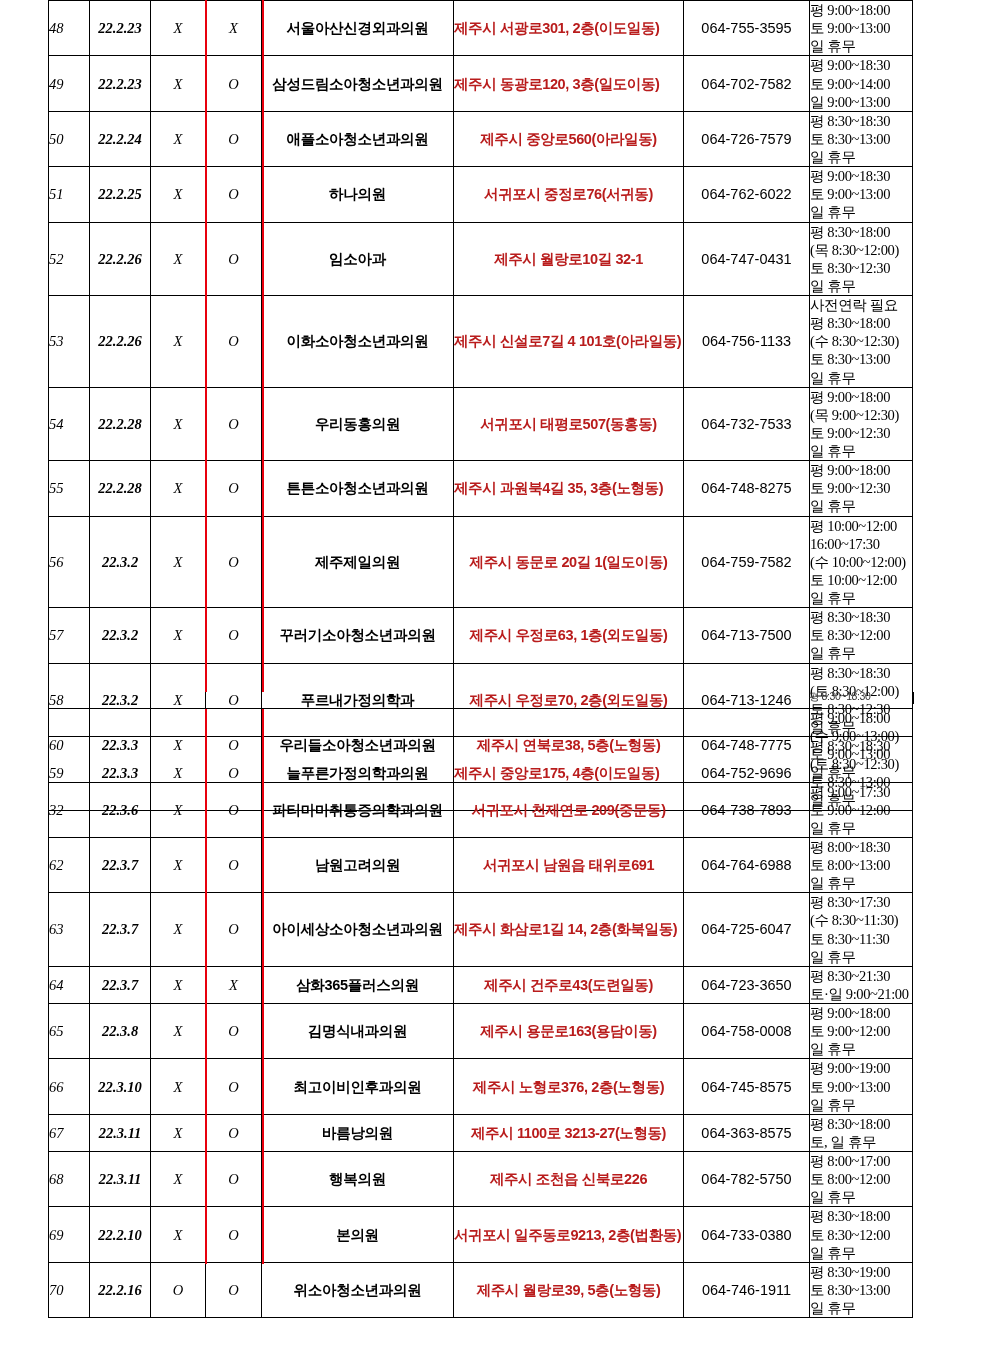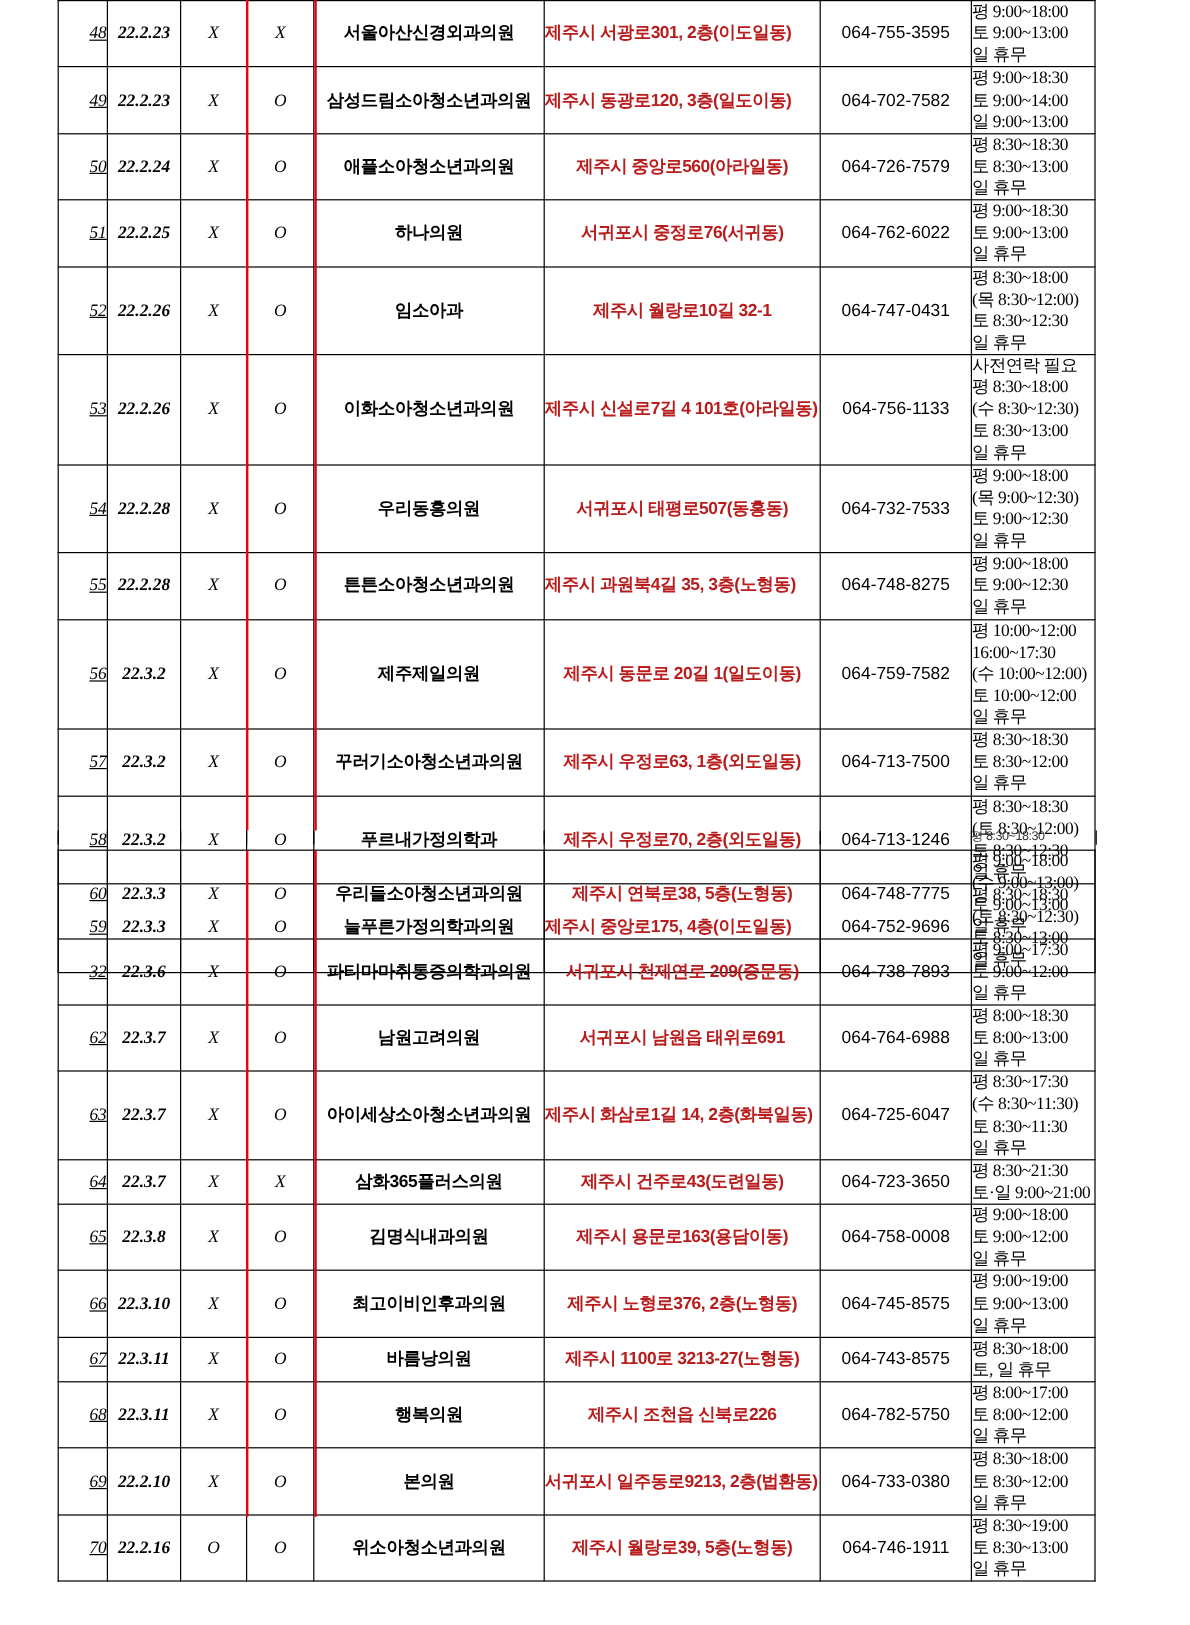--- a/index.html
+++ b/index.html
@@ -40,24 +40,23 @@
   col.c-no    { width: 41px; }
   col.c-date  { width: 61px; }
   col.c-flag1 { width: 55px; }
   col.c-flag2 { width: 56px; }
   col.c-name  { width: 192px; }
   col.c-addr  { width: 230px; }
   col.c-tel   { width: 126px; }
   col.c-hours { width: 103px; }
 
   .cell-no {
-    text-align: right;
+    text-align: left;
     font-style: italic;
     font-size: 15px;
-    text-decoration: underline;
   }
   .cell-date {
     text-align: center;
     font-style: italic;
     font-weight: bold;
     font-size: 15px;
   }
   .cell-flag {
     text-align: center;
     font-style: italic;
@@ -415,21 +414,21 @@
 토 9:00~13:00
 일 휴무</td>
         </tr>
         <tr>
           <td class="cell-no">67</td>
           <td class="cell-date">22.3.11</td>
           <td class="cell-flag">X</td>
           <td class="cell-flag">O</td>
           <td class="cell-name">바름낭의원</td>
           <td class="cell-addr center">제주시 1100로 3213-27(노형동)</td>
-          <td class="cell-tel">064-743-8575</td>
+          <td class="cell-tel">064-363-8575</td>
           <td class="cell-hours">평 8:30~18:00
 토, 일 휴무</td>
         </tr>
         <tr>
           <td class="cell-no">68</td>
           <td class="cell-date">22.3.11</td>
           <td class="cell-flag">X</td>
           <td class="cell-flag">O</td>
           <td class="cell-name">행복의원</td>
           <td class="cell-addr center">제주시 조천읍 신북로226</td>

